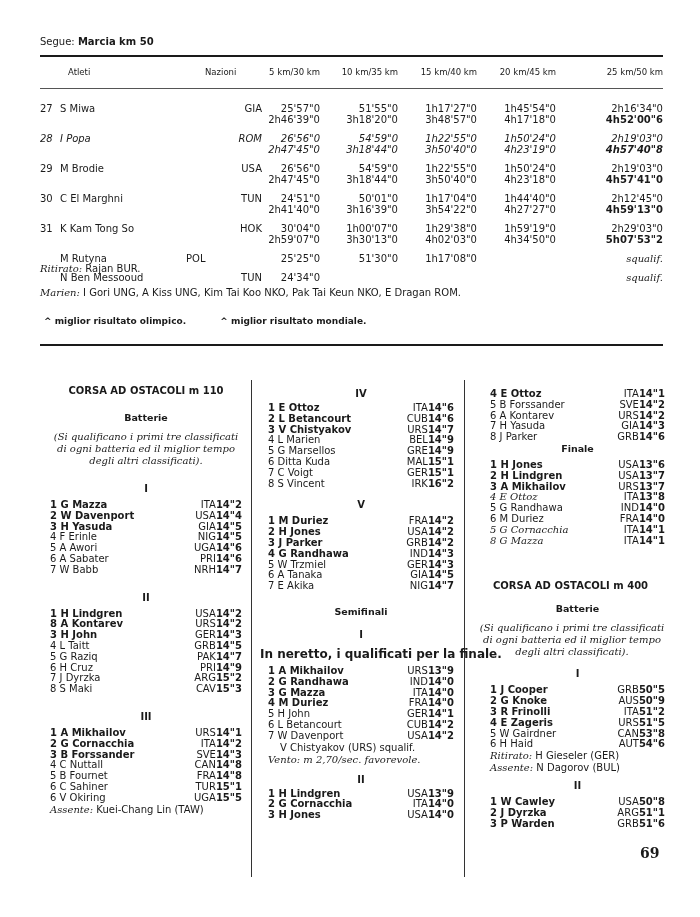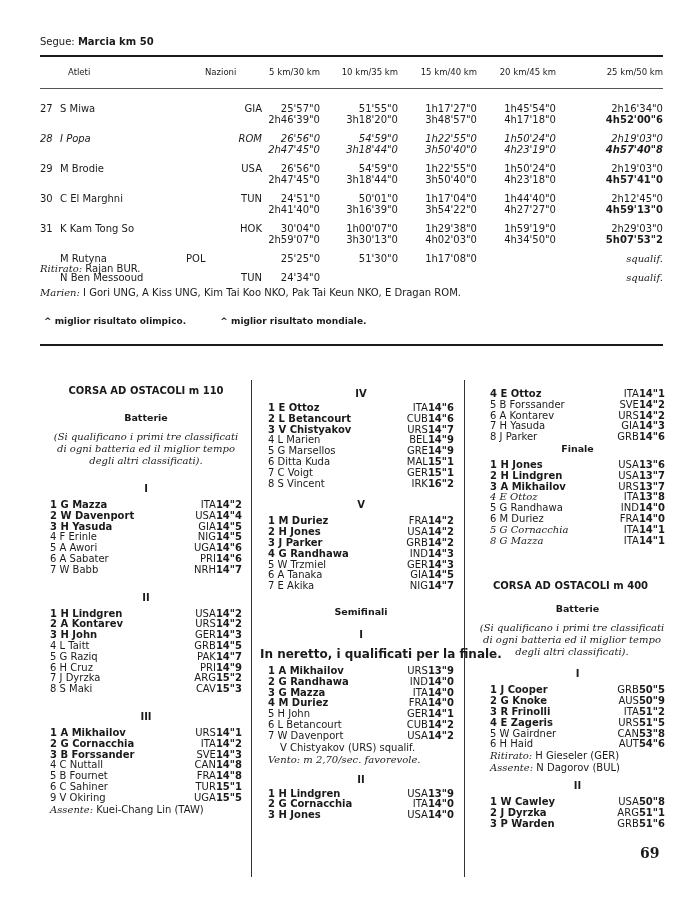--- a/index.html
+++ b/index.html
@@ -216,21 +216,21 @@
       </div>
     </div>
   <div class="heat" style="margin-top:16px">II</div>
   <div id="h110-1" style="margin-top:6px">
       <div class="r q">
         <span class="rn">1 H Lindgren</span>
         <span class="rc">USA</span>
         <span class="rt">14"2</span>
       </div>
       <div class="r q">
-        <span class="rn">2 A Kontarev</span>
+        <span class="rn">8 A Kontarev</span>
         <span class="rc">URS</span>
         <span class="rt">14"2</span>
       </div>
       <div class="r q">
         <span class="rn">3 H John</span>
         <span class="rc">GER</span>
         <span class="rt">14"3</span>
       </div>
       <div class="r">
         <span class="rn">4 L Taitt</span>
@@ -284,21 +284,21 @@
         <span class="rn">5 B Fournet</span>
         <span class="rc">FRA</span>
         <span class="rt">14"8</span>
       </div>
       <div class="r">
         <span class="rn">6 C Sahiner</span>
         <span class="rc">TUR</span>
         <span class="rt">15"1</span>
       </div>
       <div class="r">
-        <span class="rn">9 V Okiring</span>
+        <span class="rn">6 V Okiring</span>
         <span class="rc">UGA</span>
         <span class="rt">15"5</span>
       </div>
     </div>
   <div class="small">
     <i>Assente:</i>
     <span>Kuei-Chang Lin (TAW)</span>
   </div>
 </div>
 

